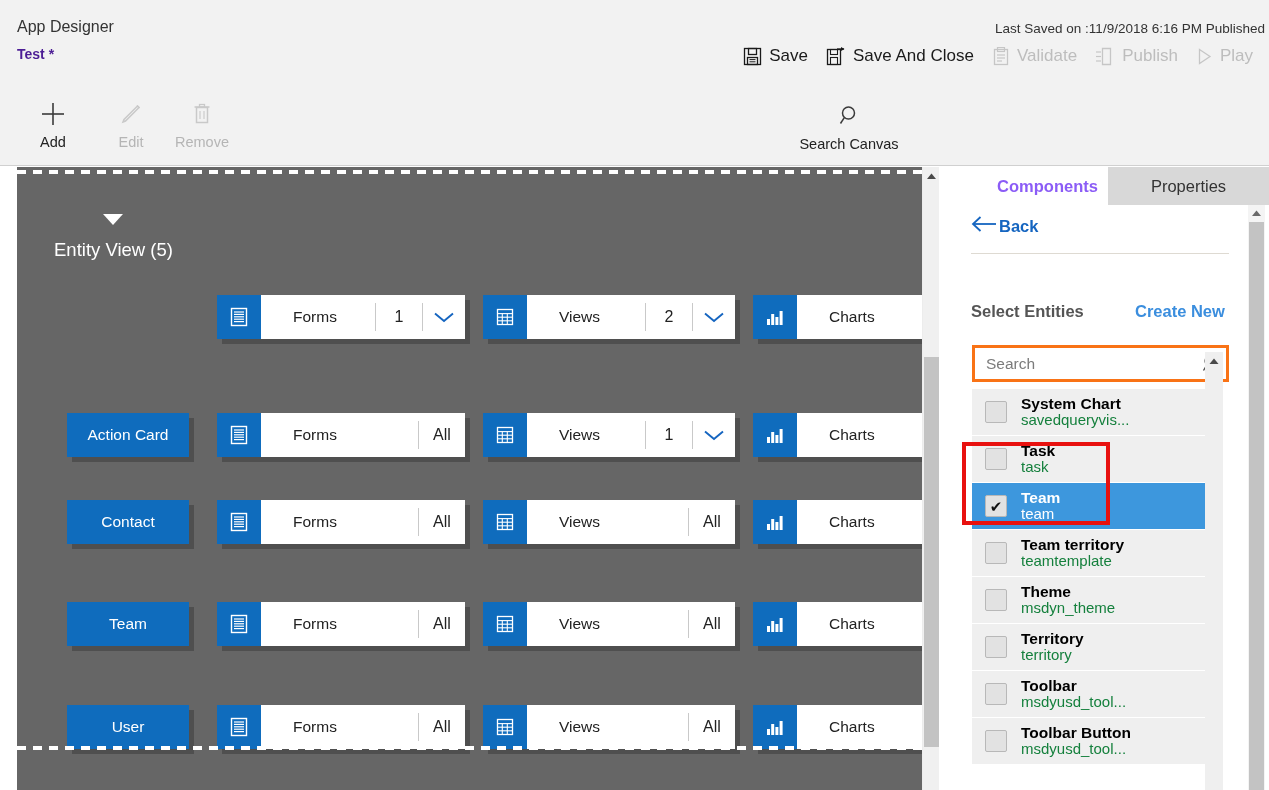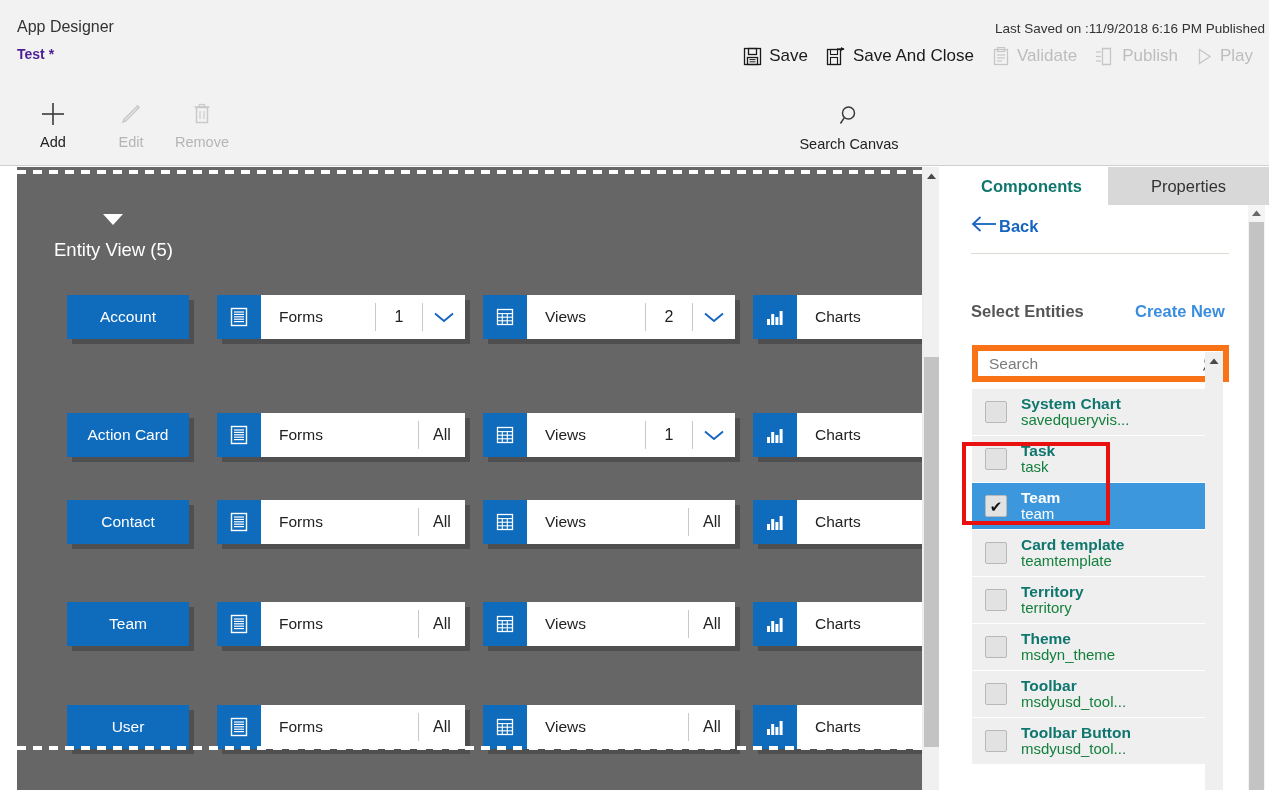--- a/index.html
+++ b/index.html
@@ -119,21 +119,21 @@
     cursor: pointer;
     overflow: hidden;
   }
   .comp-tile .ct-icon {
     width: 44px; min-width: 44px; background: #0f6cbd;
     display: flex; align-items: center; justify-content: center;
   }
   .comp-tile .ct-label {
     flex: 1 1 auto;
     display: flex; align-items: center;
-    padding-left: 18px;
+    padding-left: 32px;
     font-size: 15.5px; color: #222222;
     white-space: nowrap;
   }
   .comp-tile .ct-div {
     width: 1px; background: #c9c9c9; margin: 8px 0;
   }
   .comp-tile .ct-count {
     width: 46px; min-width: 46px;
     display: flex; align-items: center; justify-content: center;
     font-size: 16px; color: #222222;
@@ -168,22 +168,22 @@
   }
   #panel-tabs {
     position: absolute; left: 0; top: 0; width: 314px; height: 38px;
   }
   .ptab {
     position: absolute; top: 0; height: 38px;
     display: flex; align-items: center; justify-content: center;
     font-size: 16.5px; cursor: pointer;
   }
   #ptab-components {
-    left: 0; width: 153px;
-    background: #ffffff; color: #0f766e; font-weight: bold;
+    left: 16px; width: 153px;
+    background: #ffffff; color: #8b5cf6; font-weight: bold;
   }
   #ptab-properties {
     left: 153px; width: 161px;
     background: #d8d8d8; color: #333333;
   }
   #panel-body {
     position: absolute; left: 0; top: 38px; width: 294px; height: 585px;
     background: #ffffff;
   }
   #back-row {
@@ -198,21 +198,21 @@
   #select-entities-label {
     position: absolute; left: 16px; top: 97px;
     font-size: 16.5px; color: #555555; font-weight: bold;
   }
   #create-new-link {
     position: absolute; left: 180px; top: 97px;
     font-size: 16.5px; color: #3b8ede; font-weight: bold; cursor: pointer;
   }
   #search-box {
     position: absolute; left: 17px; top: 140px; width: 257px; height: 37px;
-    border: 6px solid #f97316; background: #ffffff;
+    border: 3px solid #f97316; background: #ffffff;
     display: flex; align-items: center; gap: 9px;
   }
   #search-input {
     flex: 1; border: none; outline: none;
     padding-left: 11px; font-size: 15.5px; color: #555555;
     font-family: "Liberation Sans", sans-serif; background: transparent;
   }
   #search-input::placeholder { color: #7b7b7b; opacity: 1; }
   #search-mag { width: 36px; display: flex; align-items:center; justify-content:center; cursor: pointer; }
 
@@ -232,21 +232,21 @@
   .ent-cb {
     width: 22px; min-width: 22px; height: 22px;
     margin-left: 13px;
     background: #e2e2e2;
     border: 1px solid #b8b8b8;
     border-radius: 2px;
     display: flex; align-items: center; justify-content: center;
     font-size: 15px; color: #111111; line-height: 1;
   }
   .ent-txt { margin-left: 14px; display: flex; flex-direction: column; line-height: 1.12; }
-  .ent-name { font-size: 15.5px; font-weight: bold; color: #0f766e; }
+  .ent-name { font-size: 15.5px; font-weight: bold; color: #000000; }
   .ent-logical { font-size: 15px; color: #15803d; }
   .ent-item.sel .ent-name, .ent-item.sel .ent-logical { color: #ffffff; }
   .ent-item.sel .ent-name { font-weight: bold; }
 
   #list-scroll {
     position: absolute; left: 1205px; top: 352px; width: 18px; height: 438px;
     background: #efefef;
   }
   #list-scroll .sb-arrow-up {
     position: absolute; left: 0; top: 0; width: 18px; height: 18px;
@@ -396,23 +396,20 @@
 
   <div id="canvas">
 
     <div id="group-header">
       <span id="group-caret"></span>
       <span id="group-title">Entity View (5)</span>
     </div>
 
     <div id="rows-host">
         <div class="tile-row" style="top: 128px; width: 922px;">
-          <div class="entity-btn">
-            <span>Account</span>
-          </div>
           <div class="comp-tile tile-forms">
             <div class="ct-icon">
               <svg width="22" height="22" viewBox="0 0 22 22">
                 <rect x="3.5" y="2.5" width="15" height="17" fill="none" stroke="#ffffff" stroke-width="1.4"></rect>
                 <line x1="6" y1="6" x2="16" y2="6" stroke="#ffffff" stroke-width="1.2"></line>
                 <line x1="6" y1="8.4" x2="16" y2="8.4" stroke="#ffffff" stroke-width="1.2"></line>
                 <line x1="6" y1="10.8" x2="16" y2="10.8" stroke="#ffffff" stroke-width="1.2"></line>
                 <line x1="6" y1="13.2" x2="16" y2="13.2" stroke="#ffffff" stroke-width="1.2"></line>
                 <line x1="6" y1="15.6" x2="16" y2="15.6" stroke="#ffffff" stroke-width="1.2"></line>
               </svg>
@@ -726,41 +723,41 @@
             <span>✔</span>
           </div>
           <div class="ent-txt">
             <span class="ent-name">Team</span>
             <span class="ent-logical">team</span>
           </div>
         </div>
         <div class="ent-item">
           <div class="ent-cb"></div>
           <div class="ent-txt">
-            <span class="ent-name">Card template</span>
+            <span class="ent-name">Team territory</span>
             <span class="ent-logical">teamtemplate</span>
+          </div>
+        </div>
+        <div class="ent-item">
+          <div class="ent-cb"></div>
+          <div class="ent-txt">
+            <span class="ent-name">Theme</span>
+            <span class="ent-logical">msdyn_theme</span>
           </div>
         </div>
         <div class="ent-item">
           <div class="ent-cb"></div>
           <div class="ent-txt">
             <span class="ent-name">Territory</span>
             <span class="ent-logical">territory</span>
           </div>
         </div>
         <div class="ent-item">
           <div class="ent-cb"></div>
           <div class="ent-txt">
-            <span class="ent-name">Theme</span>
-            <span class="ent-logical">msdyn_theme</span>
-          </div>
-        </div>
-        <div class="ent-item">
-          <div class="ent-cb"></div>
-          <div class="ent-txt">
             <span class="ent-name">Toolbar</span>
             <span class="ent-logical">msdyusd_tool...</span>
           </div>
         </div>
         <div class="ent-item">
           <div class="ent-cb"></div>
           <div class="ent-txt">
             <span class="ent-name">Toolbar Button</span>
             <span class="ent-logical">msdyusd_tool...</span>
           </div>

